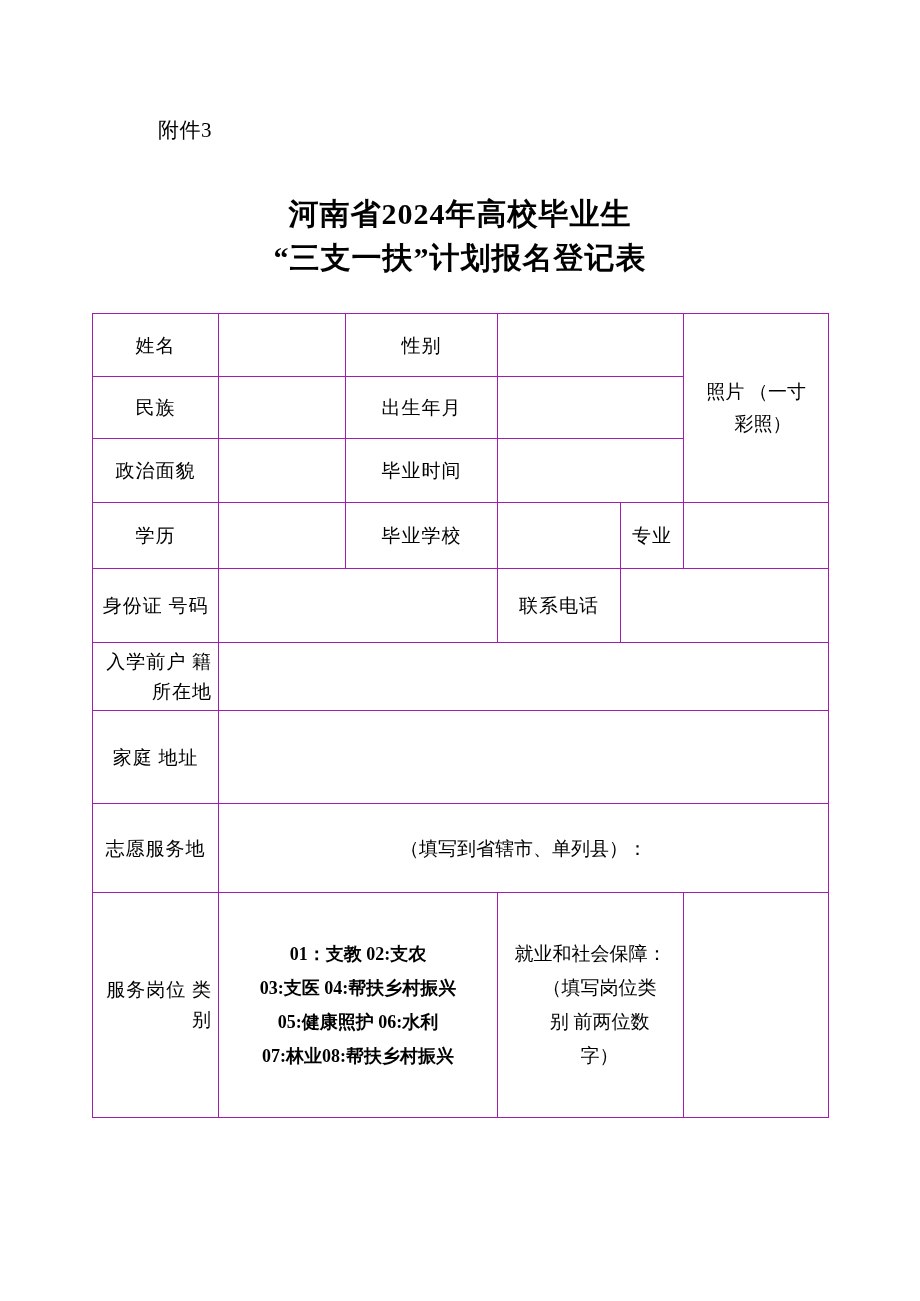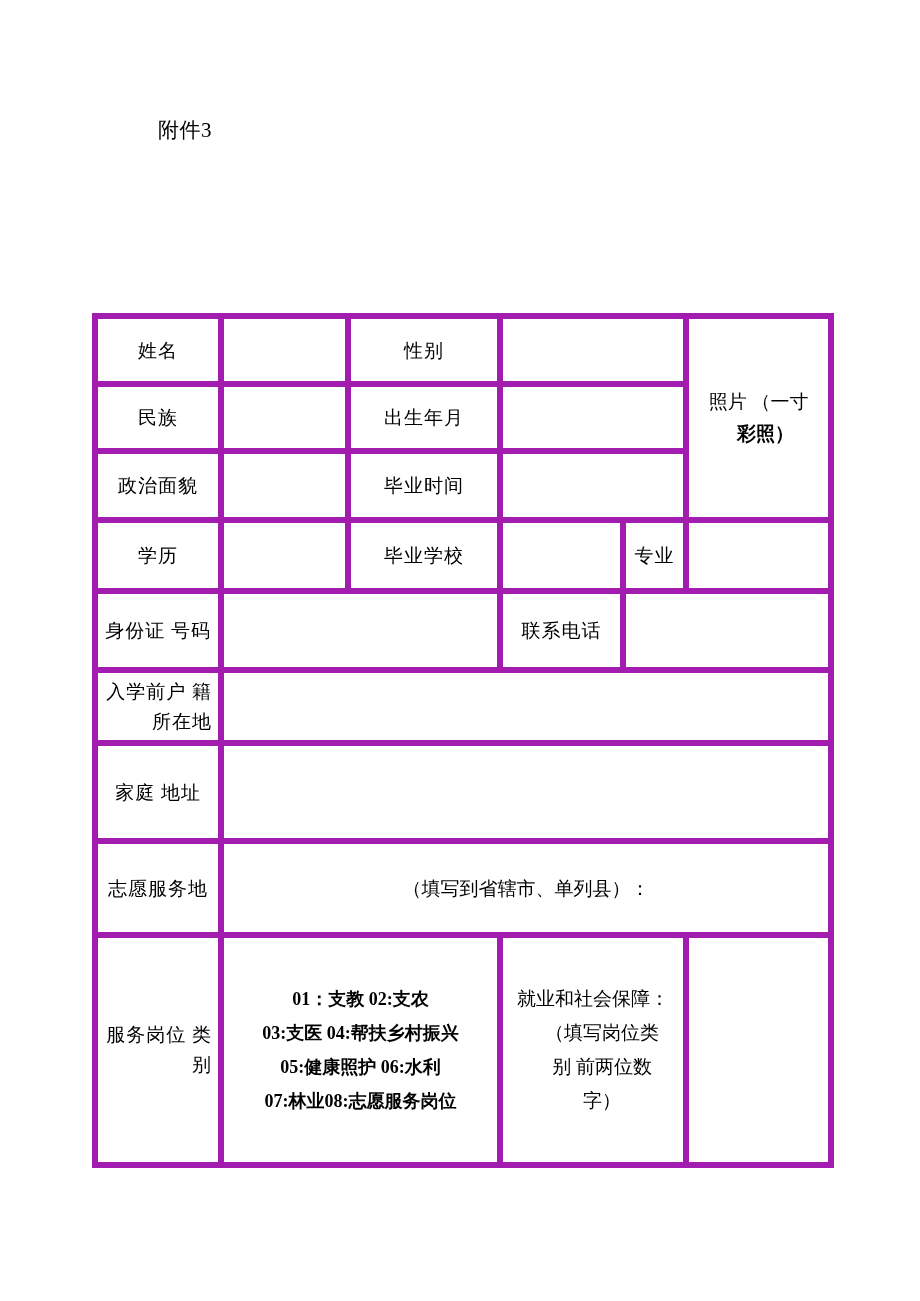--- a/index.html
+++ b/index.html
@@ -51,21 +51,21 @@
   
   #form-table {
     position: absolute;
     left: 92px;
     top: 313px;
     width: 736px;
     border-collapse: collapse;
     table-layout: fixed;
   }
   #form-table td {
-    border: 6px solid #a21caf;
+    border: 1px solid #a21caf;
     padding: 0 6px;
     font-size: 19px;
     line-height: 27px;
     vertical-align: middle;
     text-align: center;
     word-break: break-all;
   }
   .lbl { letter-spacing: 1px; }
   .blank { }
 
@@ -94,31 +94,35 @@
   }
   .post-note .pn-line {
     display: block;
     font-size: 19px;
     line-height: 34px;
     white-space: nowrap;
   }
   .post-note .pn-indent { padding-left: 18px; }
 
   .photo-cell span { display: block; line-height: 32px; }
-  .photo-cell .p2 { padding-left: 14px; font-weight: bold; }
+  .photo-cell .p2 { padding-left: 14px; }
 
   .note-left { text-align: left; padding-left: 24px; font-size: 19px; font-family: Liberation Serif, serif; }
 </style>
 </head>
 <body>
 
 <div class="page">
 
   <div id="attachment-label">附件3</div>
 
+  <div id="doc-title">
+    <span class="tline">河南省2024年高校毕业生</span>
+    <span class="tline">“三支一扶”计划报名登记表</span>
+  </div>
 
   <table id="form-table">
     <colgroup>
       <col style="width:126px">
       <col style="width:127px">
       <col style="width:152px">
       <col style="width:123px">
       <col style="width:63px">
       <col style="width:145px">
     </colgroup>
@@ -185,21 +189,21 @@
 
       <tr>
         <td class="lbl" style="height:224px">
           <span class="two-line">服务岗位 类</span>
           <span class="two-line">别</span>
         </td>
         <td class="job-list" colspan="2">
           <span class="jl-line">01：支教  02:支农</span>
           <span class="jl-line">03:支医  04:帮扶乡村振兴</span>
           <span class="jl-line">05:健康照护    06:水利</span>
-          <span class="jl-line">07:林业08:志愿服务岗位</span>
+          <span class="jl-line">07:林业08:帮扶乡村振兴</span>
         </td>
         <td class="post-note" colspan="2">
           <span class="pn-line">就业和社会保障：</span>
           <span class="pn-line pn-indent">（填写岗位类</span>
           <span class="pn-line pn-indent">别 前两位数</span>
           <span class="pn-line pn-indent">字）</span>
         </td>
         <td class="blank"></td>
       </tr>
 

